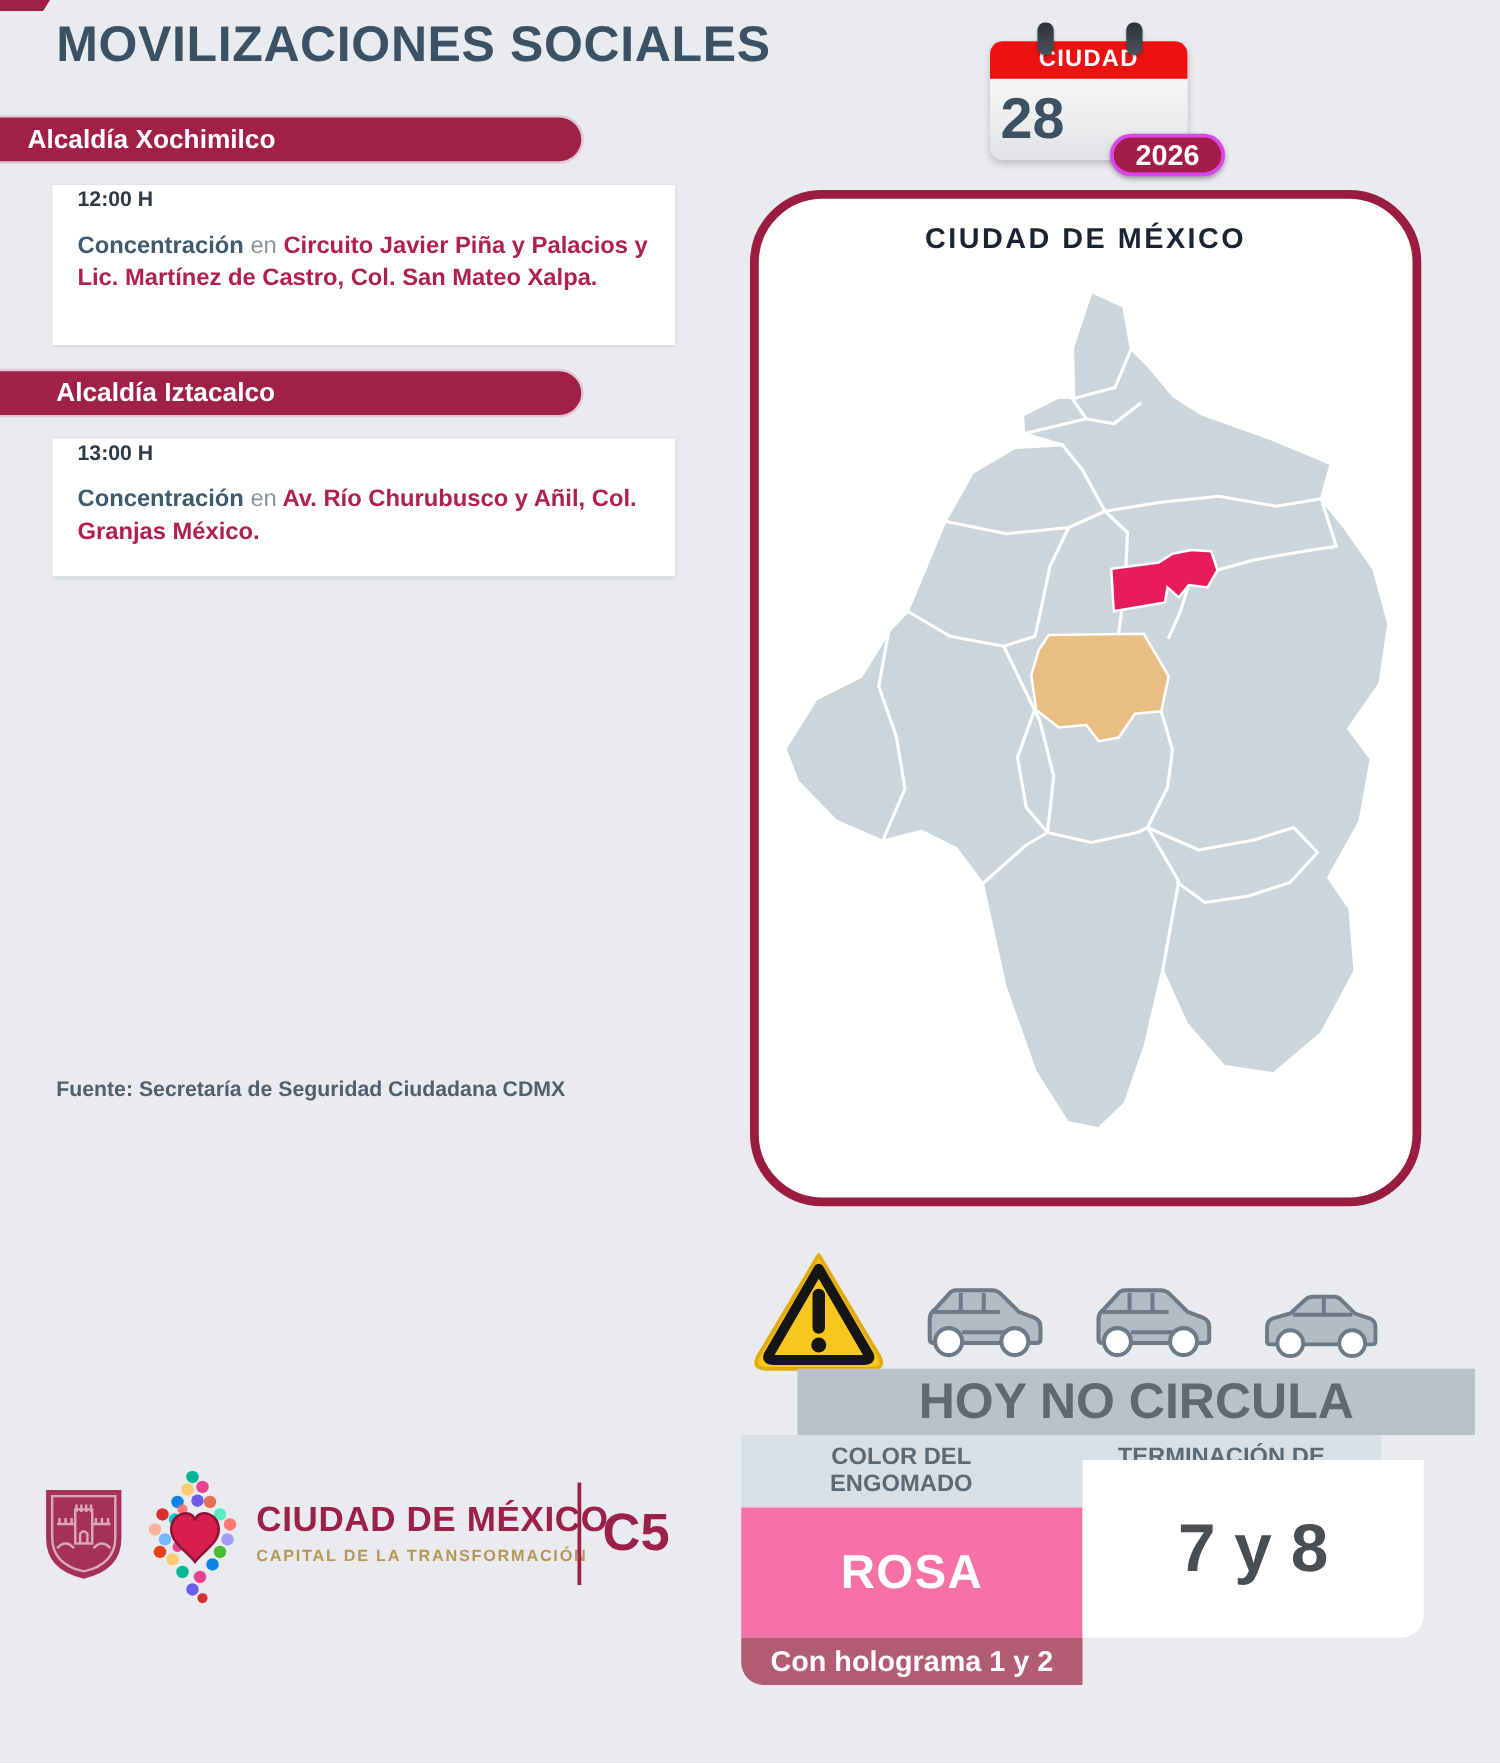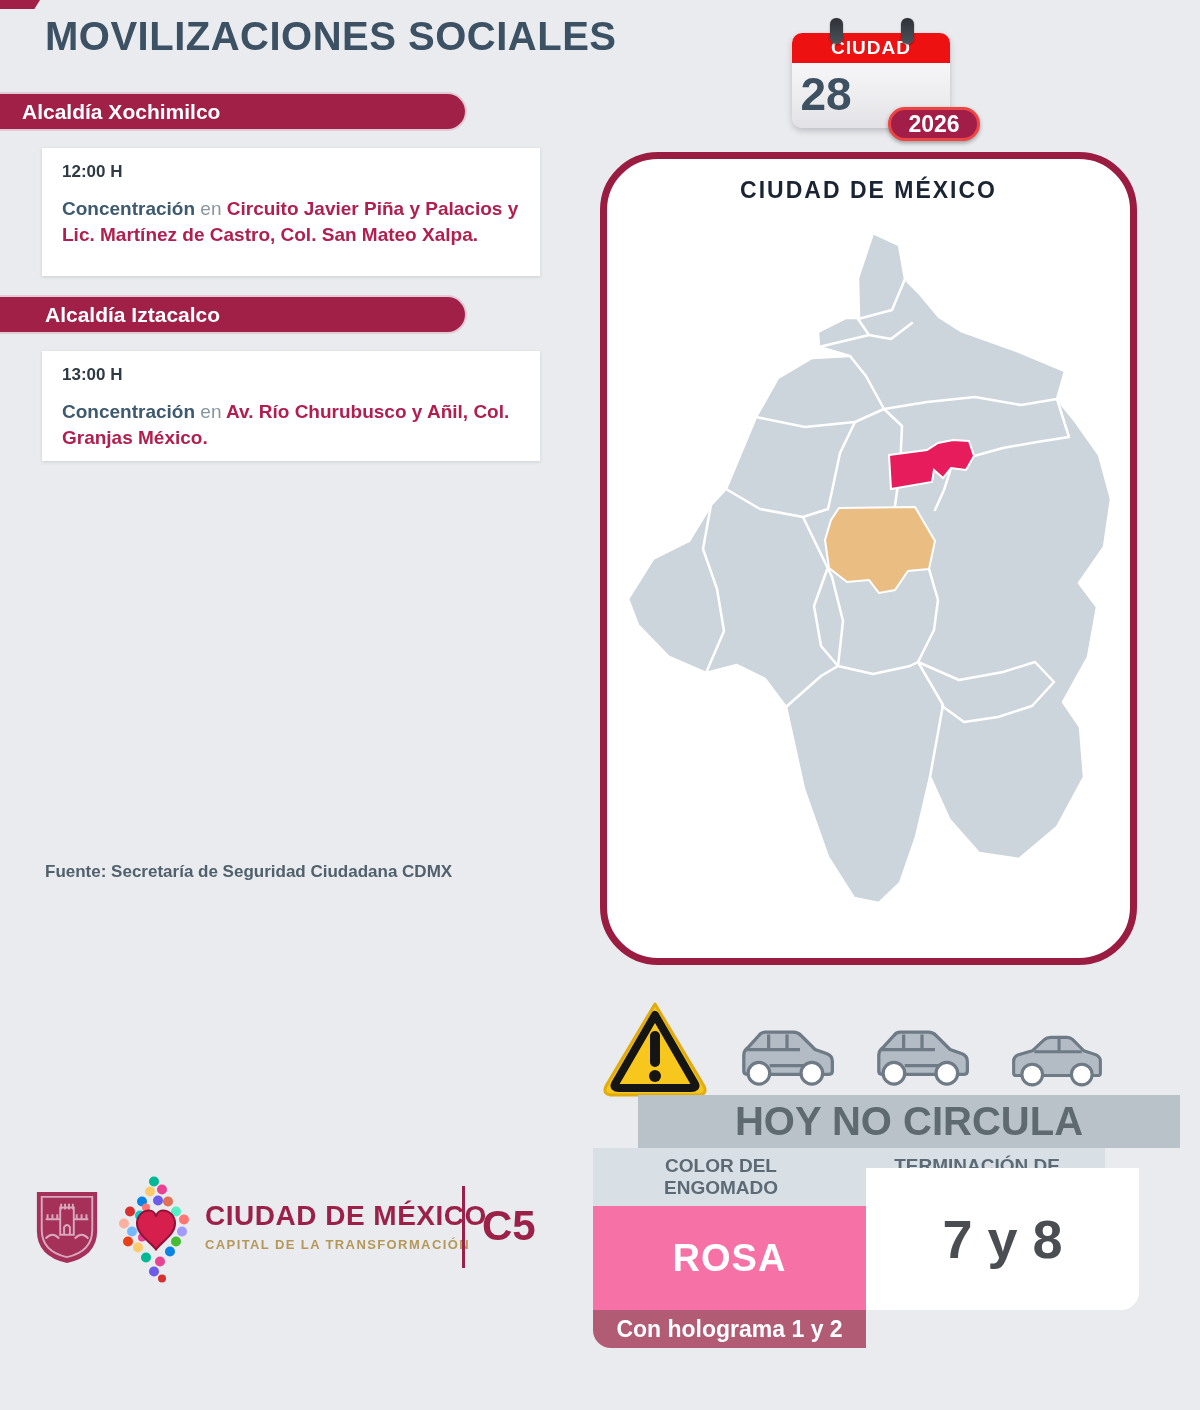--- a/index.html
+++ b/index.html
@@ -14,29 +14,29 @@
     clip-path:polygon(0 0,100% 0,86% 100%,0 100%);}
 
   
   .cal-body{left:792px;top:33px;width:158px;height:95px;background:linear-gradient(#ffffff,#ececef 70%,#e2e2e6);
     border-radius:10px;box-shadow:0 3px 6px rgba(60,60,70,.25);}
   .cal-band{left:792px;top:33px;width:158px;height:30px;background:#ee1111;border-radius:10px 10px 0 0;
     color:#fff;font-weight:bold;font-size:19px;letter-spacing:1px;display:flex;align-items:center;justify-content:center;}
   .cal-ring{width:13px;height:26px;background:linear-gradient(#2e3238,#4c525a);border-radius:6px;top:18px;box-shadow:0 1px 2px rgba(0,0,0,.4);}
   .cal-day{left:756px;top:63px;width:140px;height:62px;display:flex;align-items:center;justify-content:center;
     font-size:46px;font-weight:bold;color:#3d5163;}
-  .cal-year{left:888px;top:107px;width:92px;height:34px;background:#a21d47;border:3px solid #ef4444;border-radius:20px;
+  .cal-year{left:888px;top:107px;width:92px;height:34px;background:#a21d47;border:3px solid #d946ef;border-radius:20px;
     box-shadow:0 2px 4px rgba(0,0,0,.35);color:#fff;font-size:23px;font-weight:bold;display:flex;align-items:center;justify-content:center;box-sizing:border-box;}
 
   
   .banner{left:0;height:35px;width:465px;background:#a02048;border-radius:0 18px 18px 0;
     box-shadow:0 0 0 2px rgba(201,109,138,.25);display:flex;align-items:center;
     color:#fff;font-size:21px;font-weight:bold;padding-left:45px;box-sizing:border-box;}
   .event-card{left:42px;width:498px;background:#ffffff;box-shadow:0 1px 3px rgba(120,130,140,.25);
-    padding:14px 20px;box-sizing:border-box;}
+    padding:2px 20px;box-sizing:border-box;}
   .event-time{font-size:17px;font-weight:bold;color:#2e3a44;}
   .event-desc{margin-top:14px;font-size:19px;font-weight:bold;line-height:1.35;}
   .event-type{color:#3e5a6e;}
   .event-conn{color:#8a97a0;font-weight:normal;}
   .event-loc{color:#b01f4e;}
 
   .source-note{left:45px;top:862px;font-size:17px;font-weight:bold;color:#50606c;}
 
   
   .map-card{left:600px;top:152px;width:537px;height:813px;background:#ffffff;

